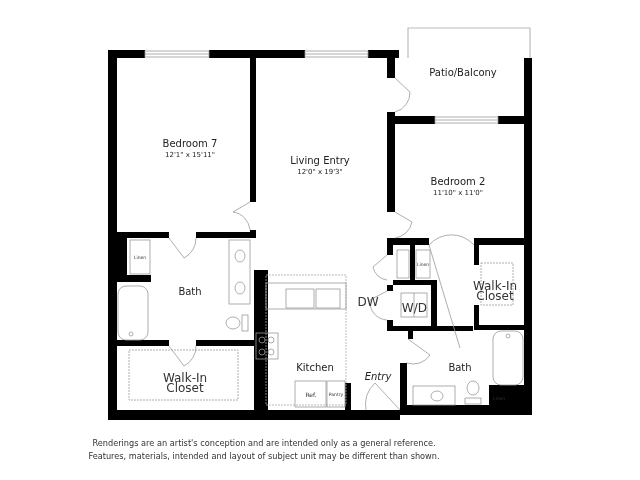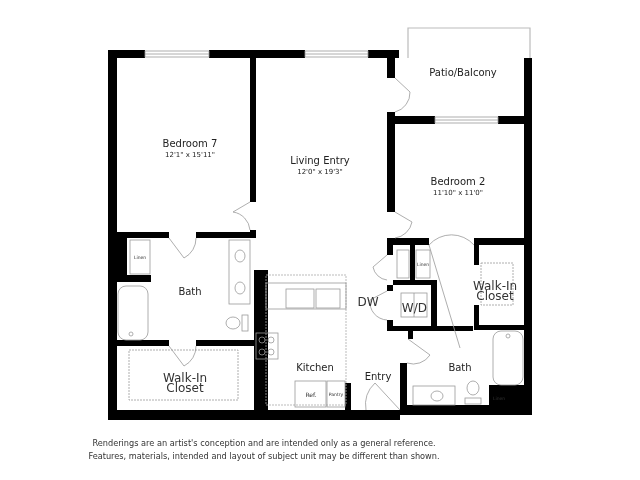--- a/index.html
+++ b/index.html
@@ -159,21 +159,21 @@
 <div class="lbl room-name" style="left:418px;top:176px;width:80px;">Bedroom 2</div>
 <div class="lbl room-dim" style="left:418px;top:189px;width:80px;">11'10" x 11'0"</div>
 
 <div class="lbl room-name" style="left:170px;top:286px;width:40px;">Bath</div>
 
 <div class="lbl small" style="left:160px;top:371px;width:50px;">Walk-In</div>
 <div class="lbl small" style="left:160px;top:381px;width:50px;">Closet</div>
 
 <div class="lbl room-name" style="left:290px;top:342px;width:50px;margin-top:20px;">Kitchen</div>
 
-<div class="lbl room-name" style="left:358px;top:371px;width:40px;">Entry</div>
+<div class="lbl room-name" style="left:358px;top:371px;width:40px;font-style:italic;">Entry</div>
 
 <div class="lbl room-name" style="left:440px;top:362px;width:40px;">Bath</div>
 
 <div class="lbl small" style="left:470px;top:279px;width:50px;">Walk-In</div>
 <div class="lbl small" style="left:470px;top:289px;width:50px;">Closet</div>
 
 <div class="lbl small" style="left:316px;top:295px;width:24px;margin-left:40px;">DW</div>
 <div class="lbl small" style="left:401px;top:301px;width:26px;text-align:right;">W/D</div>
 <div class="lbl tiny" style="left:296px;top:391px;width:30px;font-size:6px;">Ref.</div>
 <div class="lbl tiny" style="left:327px;top:392px;width:18px;">Pantry</div>

